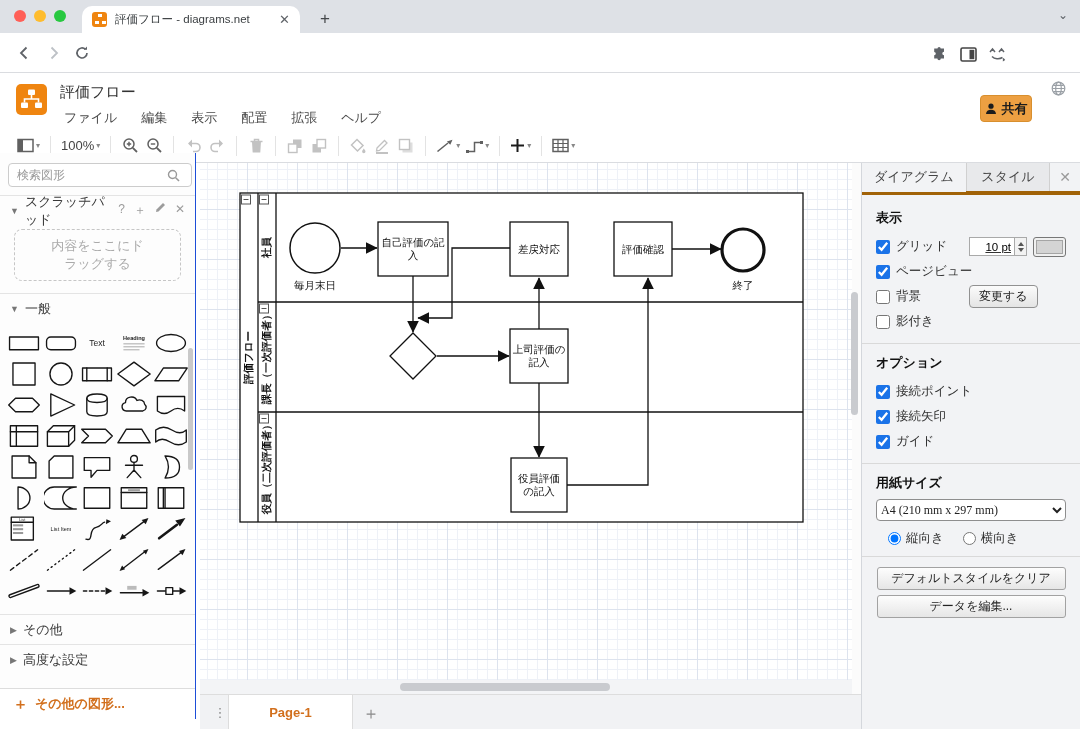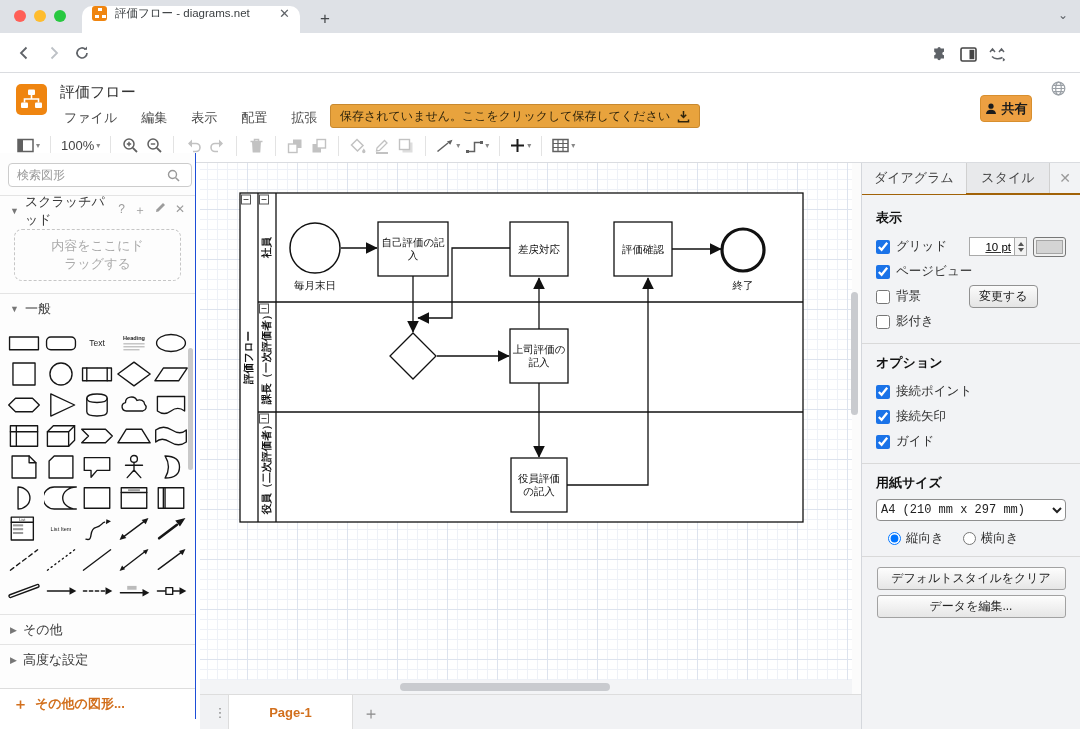--- a/index.html
+++ b/index.html
@@ -4,21 +4,21 @@
 <style>
   * { box-sizing: border-box; margin: 0; padding: 0; }
   html,body { width:1080px; height:729px; }
   body { font-family:"Liberation Sans","DejaVu Sans",sans-serif; background:#fff; overflow:hidden; }
   .screen { position:relative; width:1080px; height:729px; background:#fff; overflow:hidden; }
 
   
   .tabstrip { position:absolute; left:0; top:0; width:1080px; height:33px; background:#dee1e6; }
   .tl { position:absolute; top:10px; width:12px; height:12px; border-radius:50%; }
   .tl.red{ left:14px; background:#ff5f57; } .tl.yellow{ left:34px; background:#febc2e; } .tl.green{ left:54px; background:#28c840; }
-  .btab { position:absolute; left:82px; top:6px; width:218px; height:27px; background:#fff; border-radius:10px 10px 0 0; display:flex; align-items:flex-start; padding:0 10px; }
+  .btab { position:absolute; left:82px; top:6px; width:218px; height:27px; background:#fff; border-radius:10px 10px 0 0; display:flex; align-items:center; padding:0 10px; }
   .favicon { width:15px; height:15px; border-radius:3px; background:var(--logo-orange,#ef8510); position:relative; flex:0 0 15px; }
   .favicon::before{ content:""; position:absolute; left:5.5px; top:2px; width:4px; height:3px; background:#fff; }
   .favicon::after{ content:""; position:absolute; left:2.5px; top:8.5px; width:4px; height:3px; background:#fff; box-shadow:7px 0 0 #fff; }
   .btab-title { font-size:11.5px; color:#3c4043; margin-left:8px; white-space:nowrap; overflow:hidden; text-overflow:ellipsis; flex:1; }
   .tab-close { font-size:13px; color:#5f6368; margin-left:6px; cursor:pointer; }
   .newtab { position:absolute; left:312px; top:7px; width:26px; height:26px; color:#44474a; font-size:17px; text-align:center; line-height:24px; }
   .tabsearch { position:absolute; right:12px; top:8px; color:#5f6368; font-size:12px; }
 
   
   .btoolbar { position:absolute; left:0; top:33px; width:1080px; height:40px; background:#fff; border-bottom:1px solid #dadce0; }
@@ -83,39 +83,39 @@
   .vscroll { position:absolute; left:651px; top:129px; width:7px; height:123px; background:#c9cbcf; border-radius:4px; }
   .hscroll-track { position:absolute; left:0; top:517px; width:652px; height:14px; background:#f3f4f6; }
   .hscroll { position:absolute; left:200px; top:520px; width:210px; height:8px; background:#c9cbcf; border-radius:4px; }
   .pagebar { position:absolute; left:0; bottom:0; width:661px; height:35px; background:#f1f2f4; border-top:1px solid #ddd; }
   .pagedots { position:absolute; left:8px; top:0; width:24px; height:34px; color:#8a8a8a; font-size:13px; display:flex; align-items:center; justify-content:center; letter-spacing:0; }
   .pagetab { position:absolute; left:28px; top:0; width:125px; height:34px; background:#fff; border-left:1px solid #ddd; border-right:1px solid #ddd; display:flex; align-items:center; justify-content:center; font-size:13px; font-weight:bold; color:var(--accent-orange,#d2701e); cursor:pointer; }
   .pageadd { position:absolute; left:160px; top:7px; width:22px; height:22px; color:#8a8a8a; font-size:17px; display:flex; align-items:center; justify-content:center; cursor:pointer; }
 
   
   .fpanel { position:absolute; left:861px; top:163px; width:219px; height:566px; background:#f2f3f5; border-left:1px solid #d4d7dc; font-size:12.5px; color:#333; }
-  .ftabs { display:flex; height:32px; border-bottom:2px solid #a16207; align-items:stretch; }
+  .ftabs { display:flex; height:32px; border-bottom:4px solid #a16207; align-items:stretch; }
   .ftab { display:flex; align-items:center; justify-content:center; font-size:13px; color:#444; cursor:pointer; }
   .ftab.active { width:108px; background:#f2f3f5; border-bottom:1px solid #f2f3f5; margin-bottom:-1px; }
   .ftab.inactive { width:88px; background:#e8e9eb; border-left:1px solid #d0d0d0; border-right:1px solid #d0d0d0; }
   .ftab-close { margin-left:auto; color:#999; font-size:14px; display:flex; align-items:center; padding:0 9px; cursor:pointer; }
   .fbody { padding:12px 14px 0 14px; }
   .fsection-title { font-weight:bold; font-size:13px; color:#111; margin:2px 0 7px 0; }
   .frow { display:flex; align-items:center; min-height:25px; gap:6px; }
   .frow input[type=checkbox], .frow input[type=radio] { accent-color:var(--checkbox-blue,#1a73e8); width:14px; height:14px; }
   .fdivider { border-top:1px solid #d9d9d9; margin:9px -14px 10px -14px; }
   .gridsize { margin-left:auto; display:flex; align-items:center;text-decoration:underline; }
   .gridsize input { width:46px; height:19px; border:1px solid #a9a9a9; font-size:11.5px; text-align:right; padding-right:3px; font-family:inherit; background:#fff; }
   .spinner { width:12px; height:19px; border:1px solid #a9a9a9; border-left:none; background:#f2f2f2; display:flex; flex-direction:column; align-items:center; justify-content:center; gap:2px; }
   .spinner i { width:0; height:0; border-left:3px solid transparent; border-right:3px solid transparent; }
   .spinner .up { border-bottom:4px solid #555; } .spinner .dn { border-top:4px solid #555; }
   .swatch { width:33px; height:20px; border:1px solid #777; border-radius:3px; background:#f0f0f0; padding:2px; margin-left:6px; cursor:pointer; }
   .swatch div { width:100%; height:100%; background:#d4d4d4; border:1px solid #a5a5a5; }
   .smallbtn { font-size:12px; padding:2px 9px; border:1px solid #919191; border-radius:4px; background:linear-gradient(#fbfbfb,#e4e4e4); color:#222; cursor:pointer; margin-left:42px; font-family:inherit; }
-  .paper-select { width:100%; height:22px; font-size:12px; border:1px solid #8e8e8e; border-radius:4px; background:#fff; color:#222; font-family:Liberation Mono, monospace; margin-bottom:9px; }
+  .paper-select { width:100%; height:22px; font-size:12px; border:1px solid #8e8e8e; border-radius:4px; background:#fff; color:#222; font-family:Liberation Serif, serif; margin-bottom:9px; }
   .radio-row { display:flex; align-items:center; gap:5px; margin-left:12px; margin-bottom:2px; }
   .radio-row .gap { width:9px; }
   .bigbtn { display:block; width:189px; height:23px; margin:0 auto 5px auto; font-size:12px; border:1px solid #a2a2a2; border-radius:3px; background:linear-gradient(#fdfdfd,#e6e6e6); color:#222; cursor:pointer; font-family:inherit; }
 </style>
 </head>
 <body>
 
 <div class="screen">
 
   <div class="tabstrip">
@@ -215,27 +215,20 @@
     </div>
     <div class="doc-title">評価フロー</div>
     <nav class="menubar" id="menubar">
         <span class="menu-item">ファイル</span>
         <span class="menu-item">編集</span>
         <span class="menu-item">表示</span>
         <span class="menu-item">配置</span>
         <span class="menu-item">拡張</span>
         <span class="menu-item">ヘルプ</span>
       </nav>
-    <div class="save-banner">
-      <span>保存されていません。ここをクリックして保存してください</span>
-      <svg width="13" height="13" viewBox="0 0 13 13">
-          <path d="M6.5 1v6M3.8 4.8 6.5 7.5l2.7-2.7" fill="none" stroke="#30250c" stroke-width="1.5"></path>
-          <path d="M1.5 9.5v2.3h10V9.5" fill="none" stroke="#30250c" stroke-width="1.5"></path>
-        </svg>
-    </div>
     <div class="share-btn">
       <svg width="12" height="12" viewBox="0 0 12 12">
           <circle cx="6" cy="3.2" r="2.6" fill="#1c1c1c"></circle>
           <path d="M1 11c0-2.7 2.2-4.2 5-4.2s5 1.5 5 4.2z" fill="#1c1c1c"></path>
         </svg>
       <span>共有</span>
     </div>
     <div class="globe">
       <svg width="15" height="15" viewBox="0 0 15 15">
           <circle cx="7.5" cy="7.5" r="6.3" fill="none" stroke="currentColor" stroke-width="1.2"></circle>

